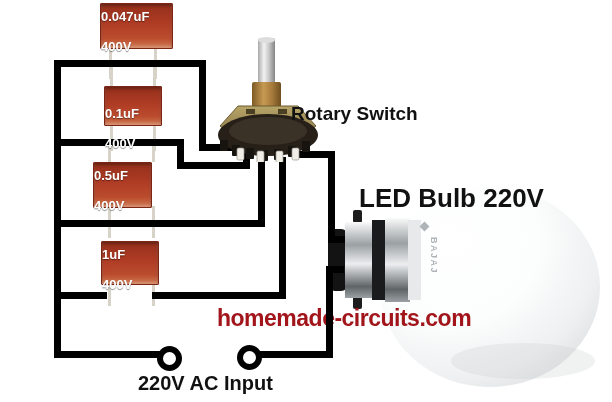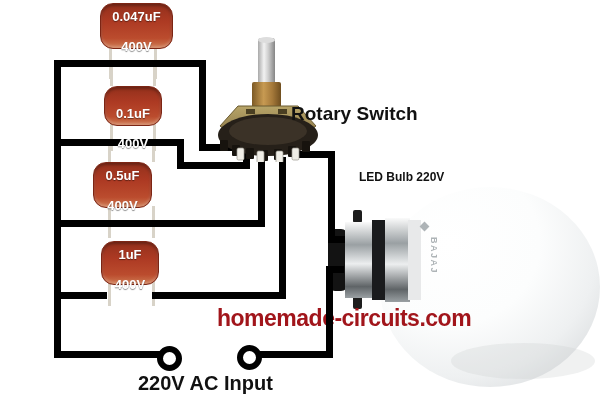--- a/index.html
+++ b/index.html
@@ -3,35 +3,35 @@
 <meta charset="utf-8">
 <style>
   html,body{margin:0;padding:0;background:#ffffff;}
   .stage{
     position:relative;width:612px;height:402px;background:#ffffff;overflow:hidden;
     font-family:"Liberation Sans",sans-serif;
   }
   .wire{position:absolute;background:#000000;z-index:30;}
   .lead{position:absolute;width:3px;background:#d8d3c8;z-index:10;}
   .cap{
-    position:absolute;z-index:40;border-radius:13px;
+    position:absolute;z-index:40;border-radius:1px;
     background:linear-gradient(180deg,#93301c 0%,#ad3a23 40%,#bb4c2e 78%,#ce7a52 100%);
     border:1px solid #7c2514;
     box-shadow:inset 0 2px 3px rgba(0,0,0,.30), inset 0 -2px 3px rgba(255,255,255,.22);
-    color:#ffffff;text-align:center;
+    color:#ffffff;
   }
   .cap .v1{font-weight:800;font-size:13px;margin-top:5px;text-shadow:0 1px 1px rgba(0,0,0,.45);}
   .cap .v2{font-weight:800;font-size:13px;margin-top:15px;text-shadow:0 1px 1px rgba(0,0,0,.45);}
   .terminal{
     position:absolute;width:25px;height:25px;border-radius:50%;
     border:6px solid #000;background:#fff;box-sizing:border-box;z-index:35;
   }
   .lbl{position:absolute;color:#111;font-weight:800;z-index:60;letter-spacing:0;white-space:nowrap;}
   .lbl-rotary{left:291px;top:70px;font-size:19px;margin-top:33px;}
-  .lbl-bulb{left:359px;top:170px;font-size:12px;}
+  .lbl-bulb{left:359px;top:183px;font-size:26px;}
   .lbl-ac{left:138px;top:372px;font-size:20px;}
   .watermark{
     position:absolute;left:217px;top:305px;font-size:23px;font-weight:800;
     color:#a1151b;z-index:20;white-space:nowrap;letter-spacing:-0.5px;
   }
   .svgpos{position:absolute;}
   .switch-svg{left:216px;top:36px;width:104px;height:126px;z-index:45;}
   .bulb-svg{left:318px;top:183px;width:294px;height:214px;z-index:5;}
 </style>
 </head>

